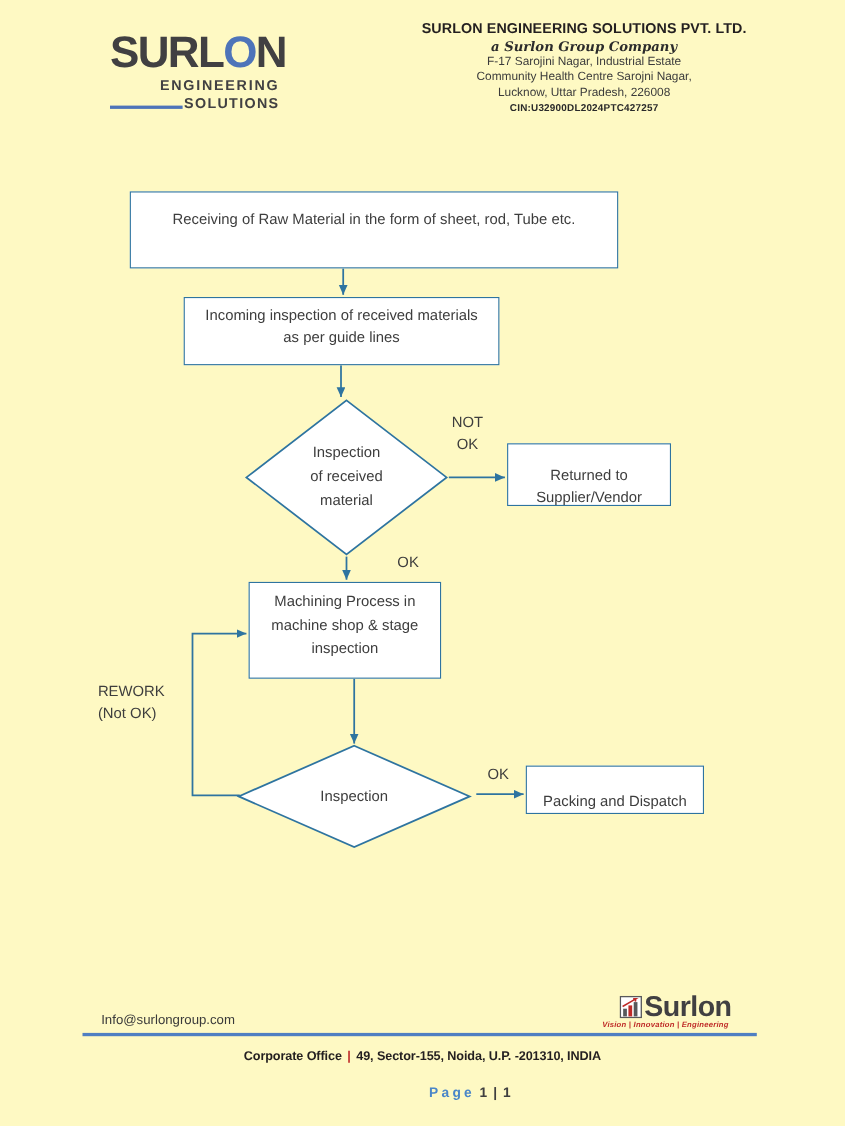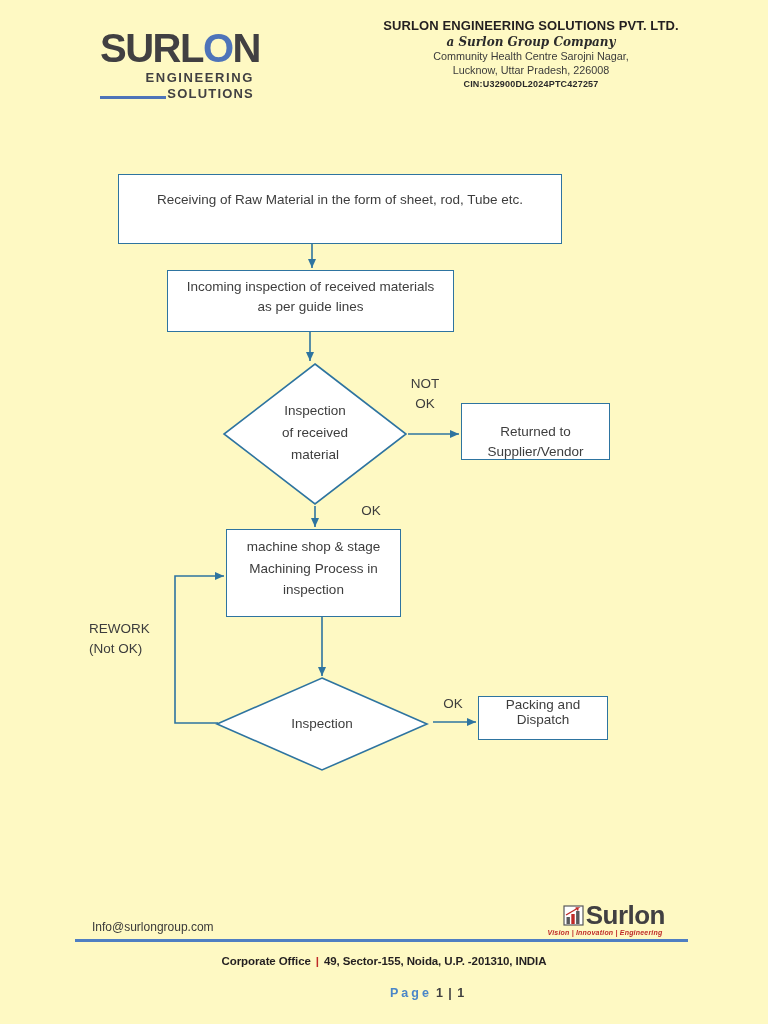--- a/index.html
+++ b/index.html
@@ -39,21 +39,21 @@
   .flow-svg polygon{stroke:var(--flow-stroke);stroke-width:1.6;fill:#ffffff;}
   .ahead{fill:var(--flow-stroke);}
   .fbox{
     position:absolute;border:1.6px solid var(--flow-stroke);background:#fff;
     text-align:center;font-size:13.5px;color:var(--flow-text);
   }
   .b1{left:118px;top:174px;width:444px;height:70px;padding-top:17px;}
   .b2{left:167px;top:270px;width:287px;height:62px;padding-top:6px;line-height:19.5px;}
   .bret{left:461px;top:403px;width:149px;height:57px;padding-top:18px;line-height:19.5px;}
   .b3{left:226px;top:529px;width:175px;height:88px;padding-top:6px;line-height:21.5px;}
-  .bpack{left:478px;top:696px;width:130px;height:44px;padding-top:0;}
+  .bpack{left:478px;top:696px;width:162px;height:44px;padding-top:24px;}
   .dtext{position:absolute;text-align:center;font-size:13.5px;color:var(--flow-text);}
   .d1t{left:240px;top:400px;width:150px;line-height:22px;}
   .d2t{left:247px;top:716px;width:150px;}
   .lbl{position:absolute;font-size:13.5px;color:var(--flow-text);}
   .notok{left:399px;top:374px;width:52px;text-align:center;line-height:19.5px;}
   .ok1{left:350px;top:503px;width:42px;text-align:center;}
   .ok2{left:432px;top:696px;width:42px;text-align:center;}
   .rework{left:89px;top:619px;width:90px;line-height:20px;}
   
   .email{position:absolute;left:92px;top:920px;font-size:12px;color:#3a3a3a;}
@@ -79,20 +79,21 @@
     <div class="logo-sub">ENGINEERING</div>
     <div class="logo-sub2">
       <span class="logo-rule"></span>
       <span class="txt">SOLUTIONS</span>
     </div>
   </div>
 
   <div class="company">
     <div class="name">SURLON ENGINEERING SOLUTIONS PVT. LTD.</div>
     <div class="tagline">a Surlon Group Company</div>
+    <div class="addr">F-17 Sarojini Nagar, Industrial Estate</div>
     <div class="addr">Community Health Centre Sarojni Nagar,</div>
     <div class="addr">Lucknow, Uttar Pradesh, 226008</div>
     <div class="cin">CIN:U32900DL2024PTC427257</div>
   </div>
 
   <svg class="flow-svg" viewBox="0 0 768 1024">
     <defs>
       <marker id="ah" markerWidth="10" markerHeight="9" refX="9" refY="4" orient="auto" markerUnits="userSpaceOnUse">
         <path d="M0,0 L9,4 L0,8 Z" class="ahead"></path>
       </marker>
@@ -129,22 +130,22 @@
   </div>
 
   <div class="fbox bret">
     <div>Returned to</div>
     <div>Supplier/Vendor</div>
   </div>
 
   <div class="lbl ok1">OK</div>
 
   <div class="fbox b3">
+    <div>Machining Process in</div>
     <div>machine shop &amp; stage</div>
-    <div>Machining Process in</div>
     <div>inspection</div>
   </div>
 
   <div class="lbl rework">
     <div>REWORK</div>
     <div>(Not OK)</div>
   </div>
 
   <div class="dtext d2t">Inspection</div>
 

